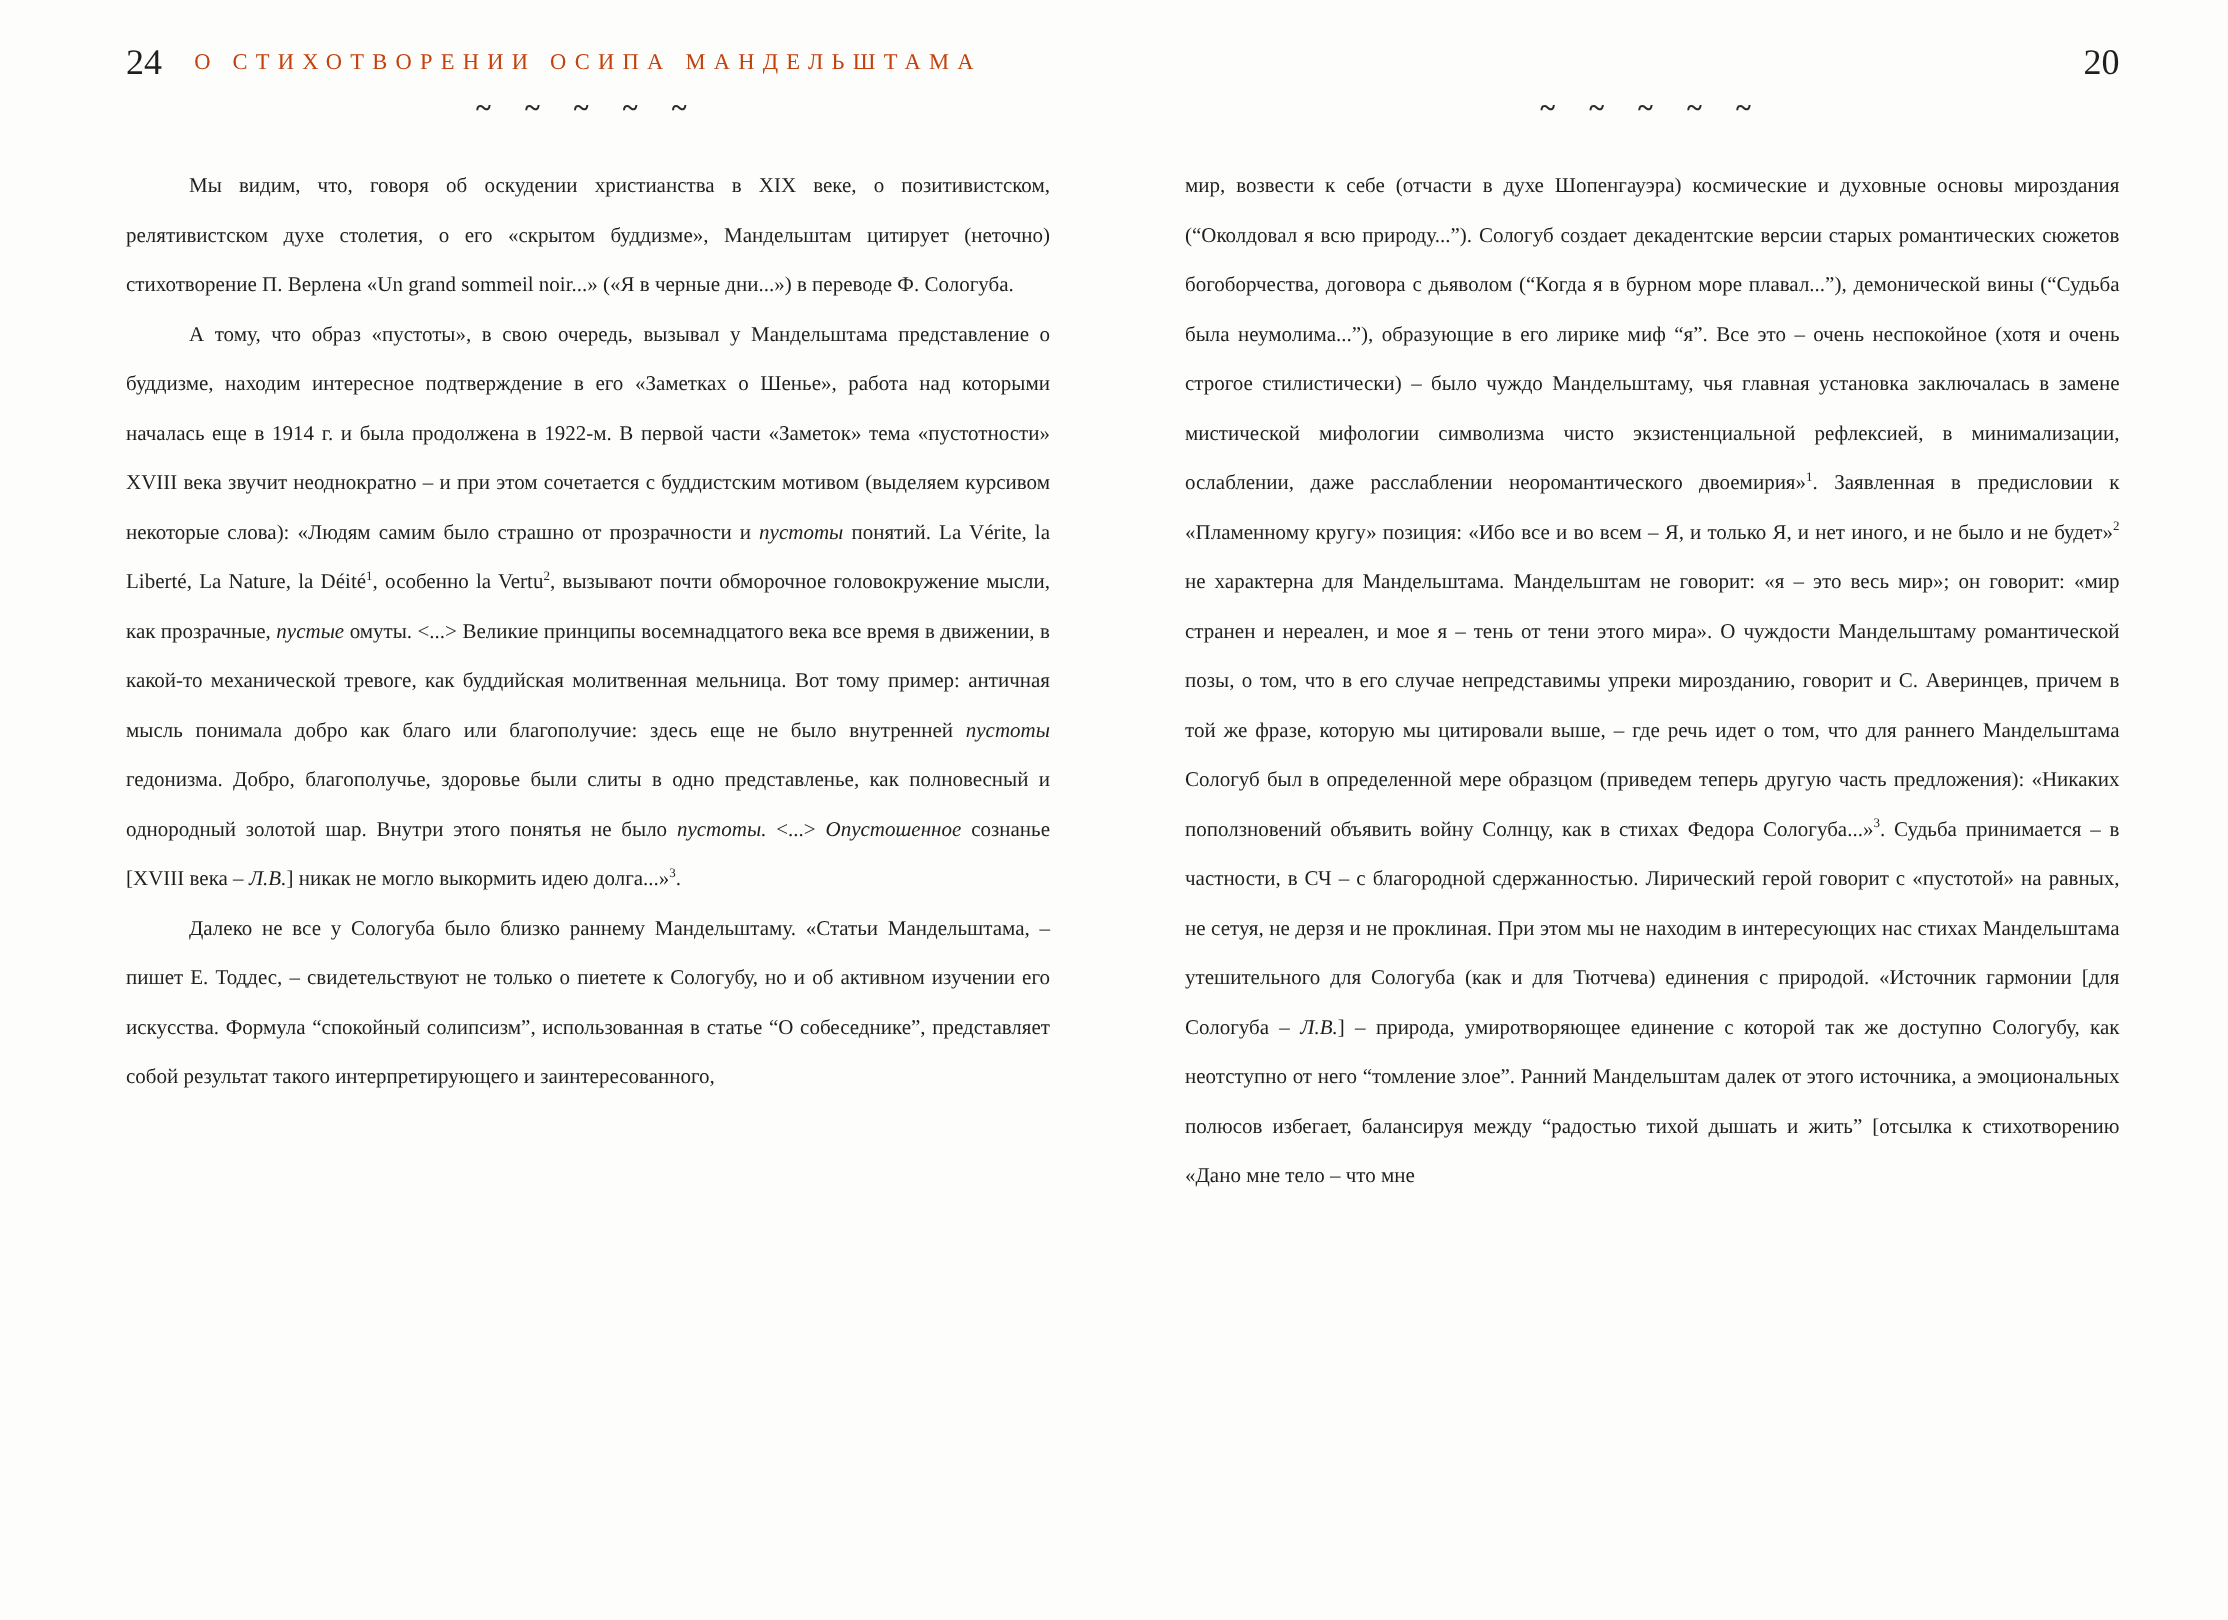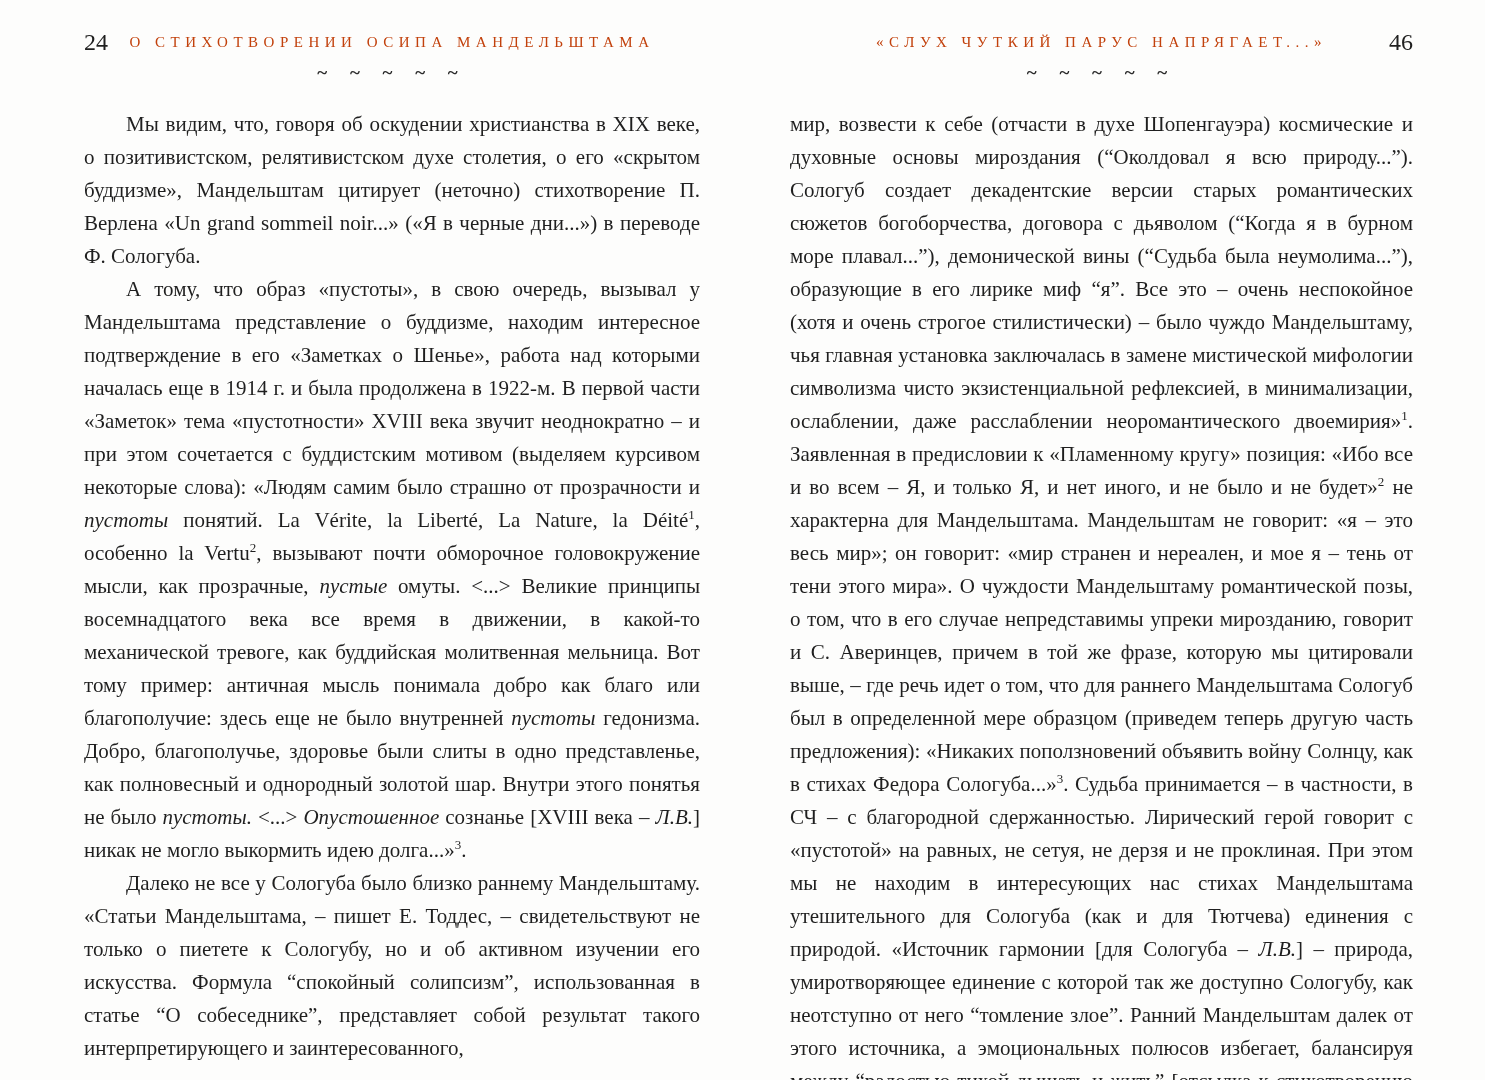--- a/index.html
+++ b/index.html
@@ -47,21 +47,21 @@
     font-size: 19px;
     font-weight: bold;
     letter-spacing: 9px;
     color: #2a2a2a;
     margin-top: 2px;
     margin-bottom: 24px;
   }
 
   .body-text p {
     margin: 0;
-    font-size: 21px;
+    font-size: 14px;
     line-height: 33px;
     text-align: justify;
     hyphens: auto; -webkit-hyphens: auto;
   }
   .body-text p.indent { text-indent: 42px; }
 
   sup { font-size: 0.62em; line-height: 0; }
 </style>
 </head>
 <body>
@@ -77,22 +77,21 @@
     <div class="body-text">
         <p class="indent"><span>Мы видим, что, говоря об оскудении христианства в XIX веке, о позитивистском, релятивистском духе столетия, о его «скрытом буддизме», Мандельштам цитирует (неточно) стихотворение П. Верлена «Un grand sommeil noir...» («Я в черные дни...») в переводе Ф. Сологуба.</span></p>
         <p class="indent"><span>А тому, что образ «пустоты», в свою очередь, вызывал у Мандельштама представление о буддизме, находим интересное подтверждение в его «Заметках о Шенье», работа над которыми началась еще в 1914 г. и была продолжена в 1922-м. В первой части «Заметок» тема «пустотности» XVIII века звучит неоднократно – и при этом сочетается с буддистским мотивом (выделяем курсивом некоторые слова): «Людям самим было страшно от прозрачности и </span><i>пустоты</i><span> понятий. La Vérite, la Liberté, La Nature, la Déité</span><sup>1</sup><span>, особенно la Vertu</span><sup>2</sup><span>, вызывают почти обморочное головокружение мысли, как прозрачные, </span><i>пустые</i><span> омуты. &lt;...&gt; Великие принципы восемнадцатого века все время в движении, в какой-то механической тревоге, как буддийская молитвенная мельница. Вот тому пример: античная мысль понимала добро как благо или благополучие: здесь еще не было внутренней </span><i>пустоты</i><span> гедонизма. Добро, благополучье, здоровье были слиты в одно представленье, как полновесный и однородный золотой шар. Внутри этого понятья не было </span><i>пустоты.</i><span> &lt;...&gt; </span><i>Опустошенное</i><span> сознанье [XVIII века – </span><i>Л.В.</i><span>] никак не могло выкормить идею долга...»</span><sup>3</sup><span>.</span></p>
         <p class="indent"><span>Далеко не все у Сологуба было близко раннему Мандельштаму. «Статьи Мандельштама, – пишет Е. Тоддес, – свидетельствуют не только о пиетете к Сологубу, но и об активном изучении его искусства. Формула “спокойный солипсизм”, использованная в статье “О собеседнике”, представляет собой результат такого интерпретирующего и заинтересованного, </span></p>
       </div>
 
   </section>
 
   <section class="page page-right">
     <header class="running-head">
-      <span class="page-num">46</span>
-      <span class="head-title">«Слух чуткий парус напрягает...»</span>
+      <span class="page-num">20</span>
     </header>
     <div class="ornament">~ ~ ~ ~ ~</div>
     <div class="body-text">
         <p class=""><span>мир, возвести к себе (отчасти в духе Шопенгауэра) космические и духовные основы мироздания (“Околдовал я всю природу...”). Сологуб создает декадентские версии старых романтических сюжетов богоборчества, договора с дьяволом (“Когда я в бурном море плавал...”), демонической вины (“Судьба была неумолима...”), образующие в его лирике миф “я”. Все это – очень неспокойное (хотя и очень строгое стилистически) – было чуждо Мандельштаму, чья главная установка заключалась в замене мистической мифологии символизма чисто экзистенциальной рефлексией, в минимализации, ослаблении, даже расслаблении неоромантического двоемирия»</span><sup>1</sup><span>. Заявленная в предисловии к «Пламенному кругу» позиция: «Ибо все и во всем – Я, и только Я, и нет иного, и не было и не будет»</span><sup>2</sup><span> не характерна для Мандельштама. Мандельштам не говорит: «я – это весь мир»; он говорит: «мир странен и нереален, и мое я – тень от тени этого мира». О чуждости Мандельштаму романтической позы, о том, что в его случае непредставимы упреки мирозданию, говорит и С. Аверинцев, причем в той же фразе, которую мы цитировали выше, – где речь идет о том, что для раннего Мандельштама Сологуб был в определенной мере образцом (приведем теперь другую часть предложения): «Никаких поползновений объявить войну Солнцу, как в стихах Федора Сологуба...»</span><sup>3</sup><span>. Судьба принимается – в частности, в СЧ – с благородной сдержанностью. Лирический герой говорит с «пустотой» на равных, не сетуя, не дерзя и не проклиная. При этом мы не находим в интересующих нас стихах Мандельштама утешительного для Сологуба (как и для Тютчева) единения с природой. «Источник гармонии [для Сологуба – </span><i>Л.В.</i><span>] – природа, умиротворяющее единение с которой так же доступно Сологубу, как неотступно от него “томление злое”. Ранний Мандельштам далек от этого источника, а эмоциональных полюсов избегает, балансируя между “радостью тихой дышать и жить” [отсылка к стихотворению «Дано мне тело – что мне</span></p>
       </div>
 
   </section>
 
 </div>
 

